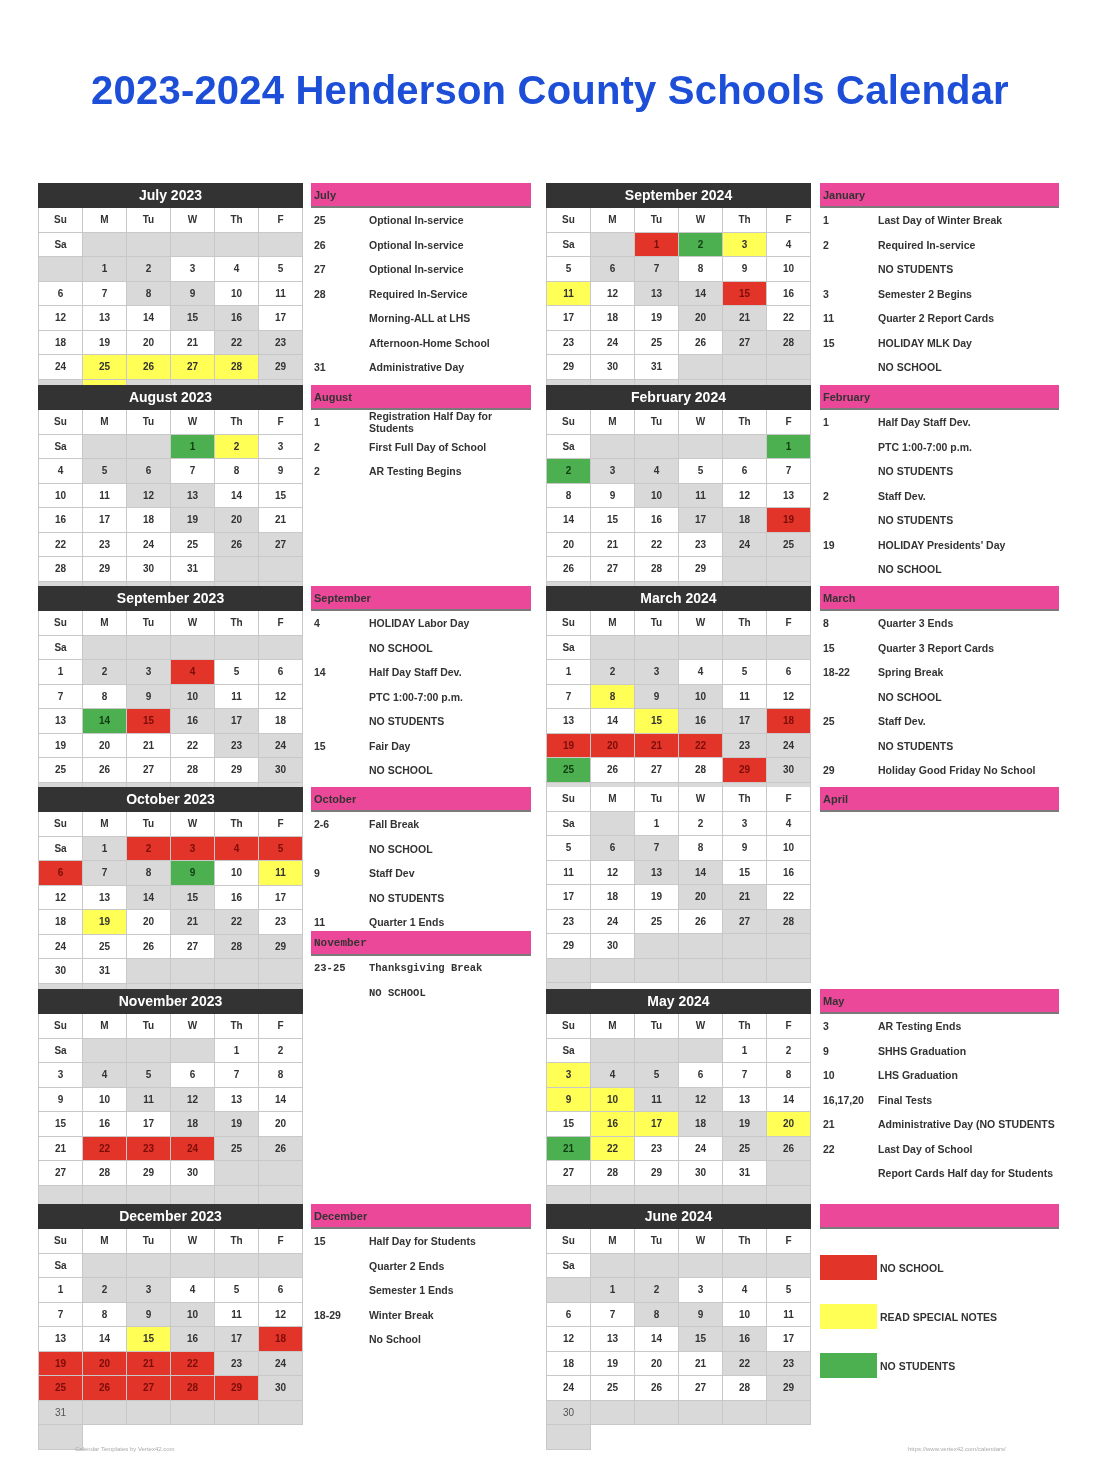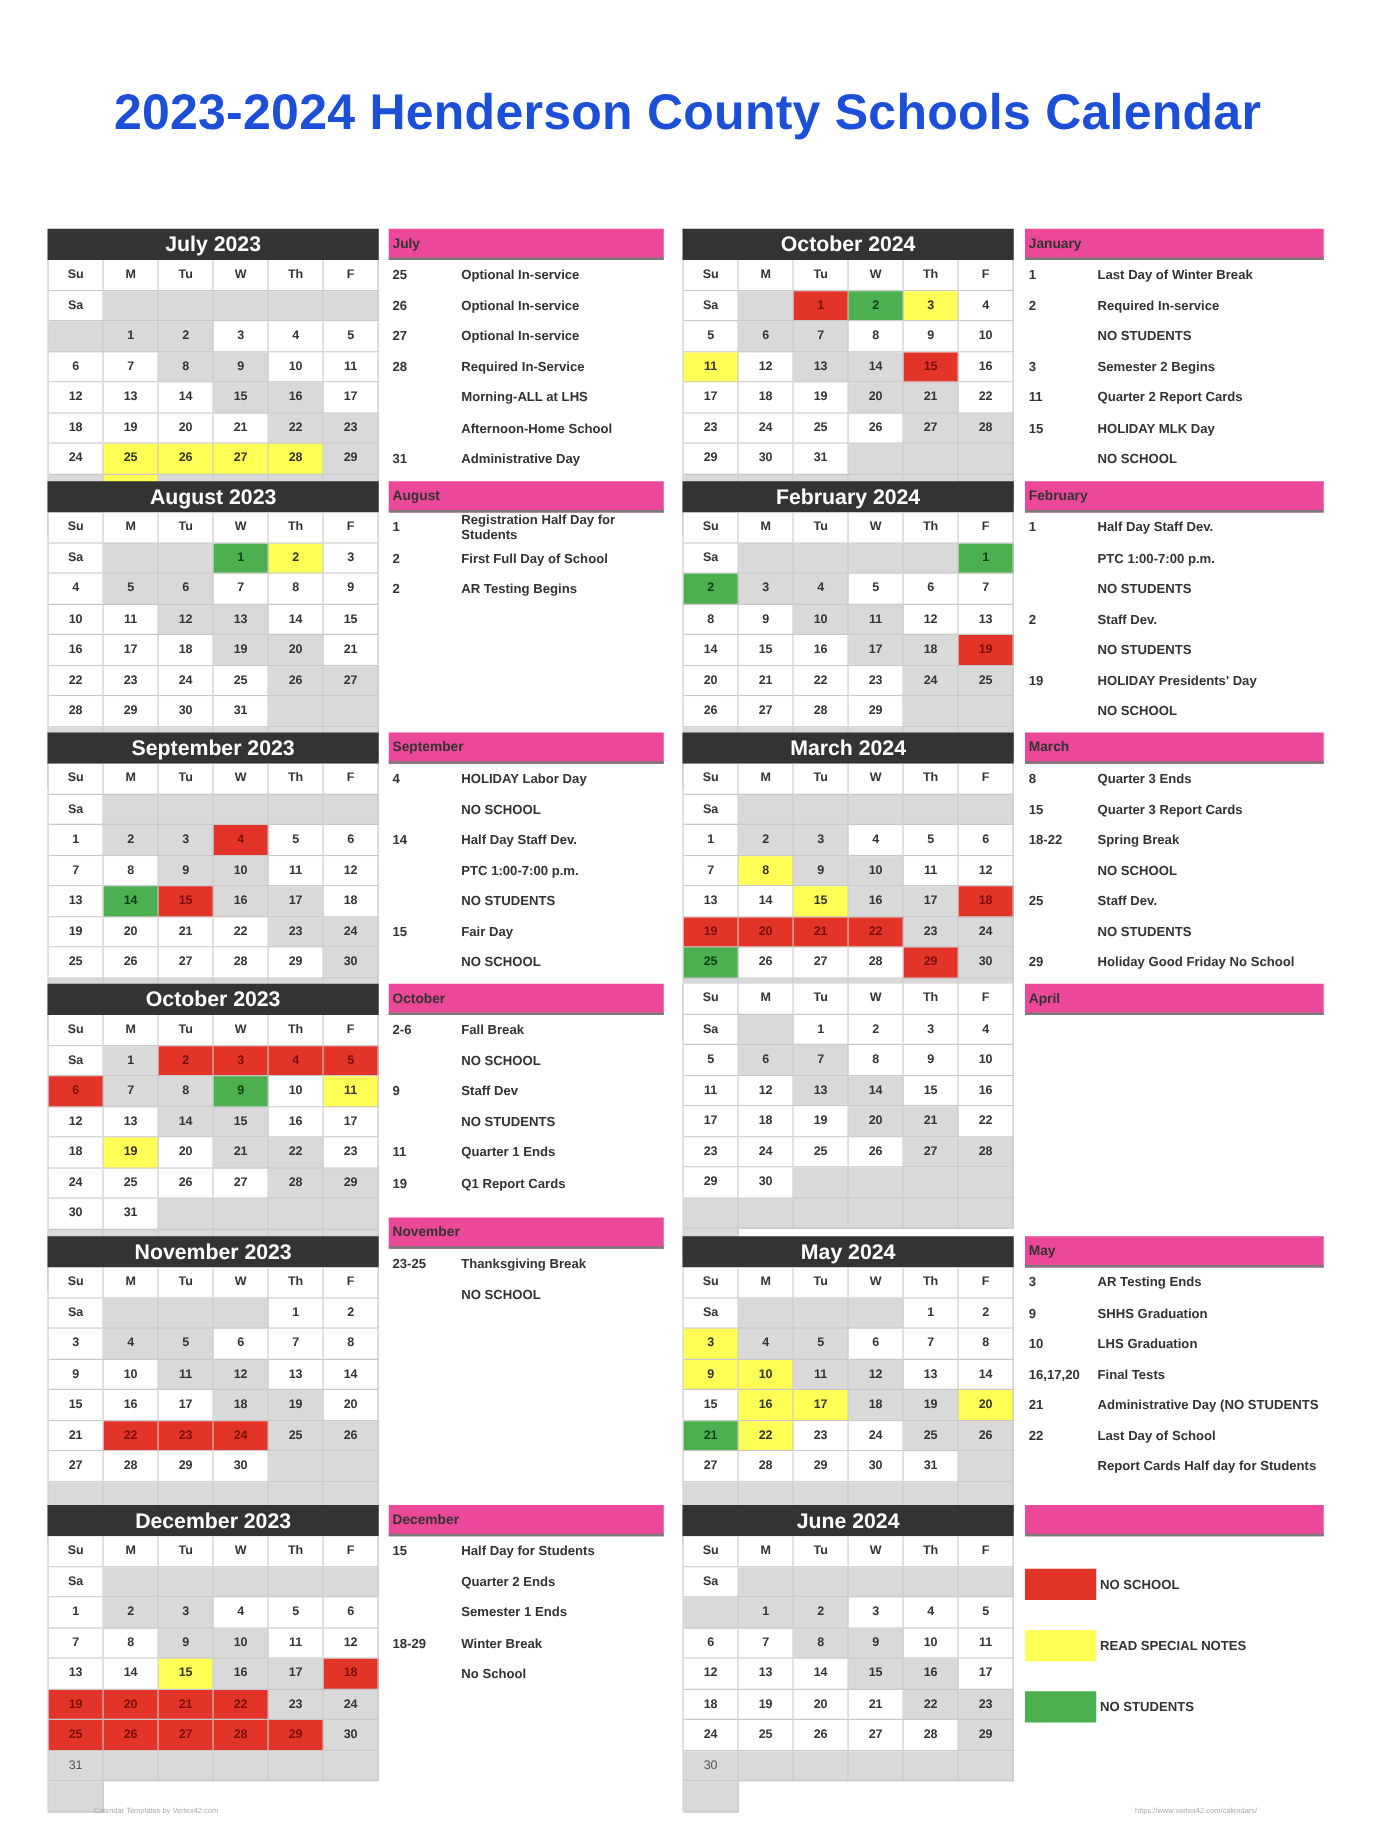--- a/index.html
+++ b/index.html
@@ -4,21 +4,21 @@
 <style>
   * { box-sizing: border-box; margin: 0; padding: 0; }
   html, body { width: 1100px; height: 1477px; background: #ffffff; overflow: hidden; }
   body { position: relative; font-family: "Liberation Sans", sans-serif; color: #333333; }
   .title {
     position: absolute; left: 0; top: 68px; width: 1100px; text-align: center;
     font-size: 40px; font-weight: bold; color: #1d4ed8; letter-spacing: 0.2px;
   }
   .cal { position: absolute; width: 265px; }
   .cal-head {
-    height: 25px; background: #333333; color: #ffffff; font-size: 17px; font-weight: bold;
+    height: 25px; background: #333333; color: #ffffff; font-size: 14px; font-weight: bold;
     text-align: center; line-height: 25px;
   }
   .cal-grid { display: grid; grid-template-columns: repeat(6, 1fr); border-left: 1px solid #c8c8c8; }
   .cal-cell {
     height: 24.5px; line-height: 24.5px; text-align: center; font-size: 10px; font-weight: bold;
     color: #333333; background: #ffffff; border-right: 1px solid #c8c8c8; border-bottom: 1px solid #c8c8c8;
   }
   .cal-cell.dow { background: #ffffff; }
   .cal-cell.weekend, .cal-cell.empty { background: #d9d9d9; }
   .cal-cell.faded { color: #555555; font-weight: normal; }
@@ -124,21 +124,21 @@
       <div class="note-row">
         <span class="note-date"></span>
         <span class="note-text">Afternoon-Home School</span>
       </div>
       <div class="note-row">
         <span class="note-date">31</span>
         <span class="note-text">Administrative Day</span>
       </div>
     </div>
     <div class="cal" style="left: 546px; top: 183px;">
-      <div class="cal-head">October 2024</div>
+      <div class="cal-head">September 2024</div>
       <div class="cal-grid">
         <div class="cal-cell dow">Su</div>
         <div class="cal-cell dow">M</div>
         <div class="cal-cell dow">Tu</div>
         <div class="cal-cell dow">W</div>
         <div class="cal-cell dow">Th</div>
         <div class="cal-cell dow">F</div>
         <div class="cal-cell dow">Sa</div>
         <div class="cal-cell empty"></div>
         <div class="cal-cell red">1</div>
@@ -723,21 +723,21 @@
         <div class="cal-cell empty"></div>
         <div class="cal-cell empty"></div>
         <div class="cal-cell empty"></div>
         <div class="cal-cell empty"></div>
         <div class="cal-cell empty"></div>
         <div class="cal-cell empty"></div>
         <div class="cal-cell empty"></div>
         <div class="cal-cell empty"></div>
       </div>
     </div>
-    <div class="notes" style="left: 311px; top: 974px; width: 220px;">
+    <div class="notes" style="left: 311px; top: 931px; width: 220px; font-family: Liberation Mono, monospace;">
       <div class="notes-head">November</div>
       <div class="note-row">
         <span class="note-date">23-25</span>
         <span class="note-text">Thanksgiving Break</span>
       </div>
       <div class="note-row">
         <span class="note-date"></span>
         <span class="note-text">NO SCHOOL</span>
       </div>
     </div>

